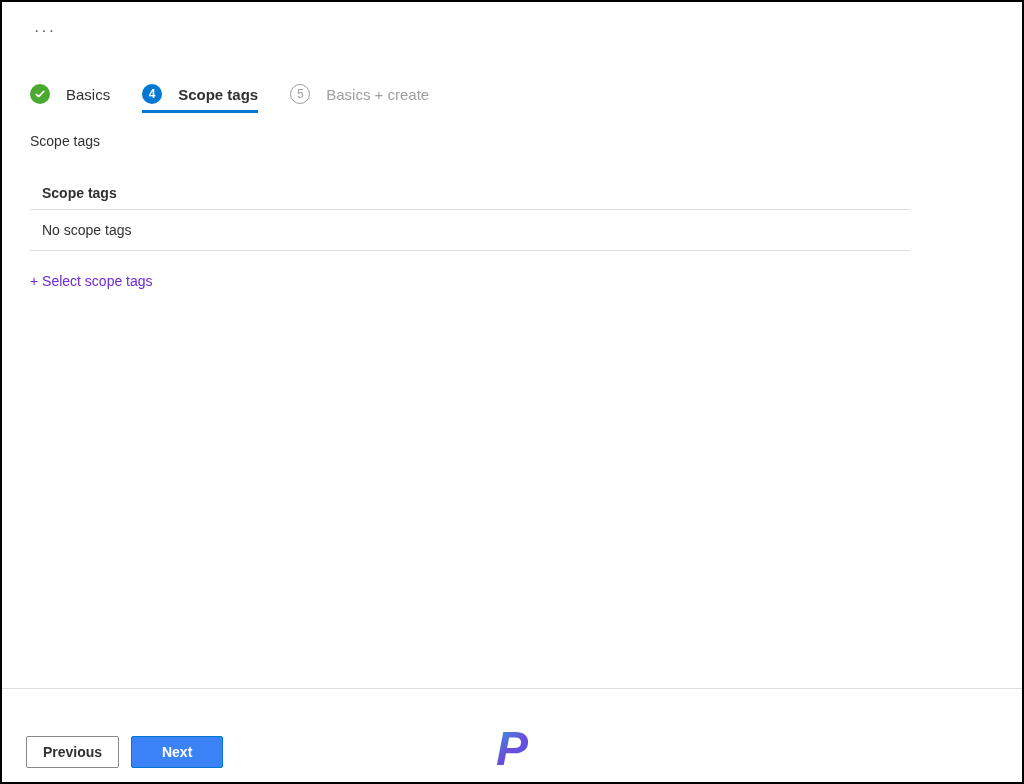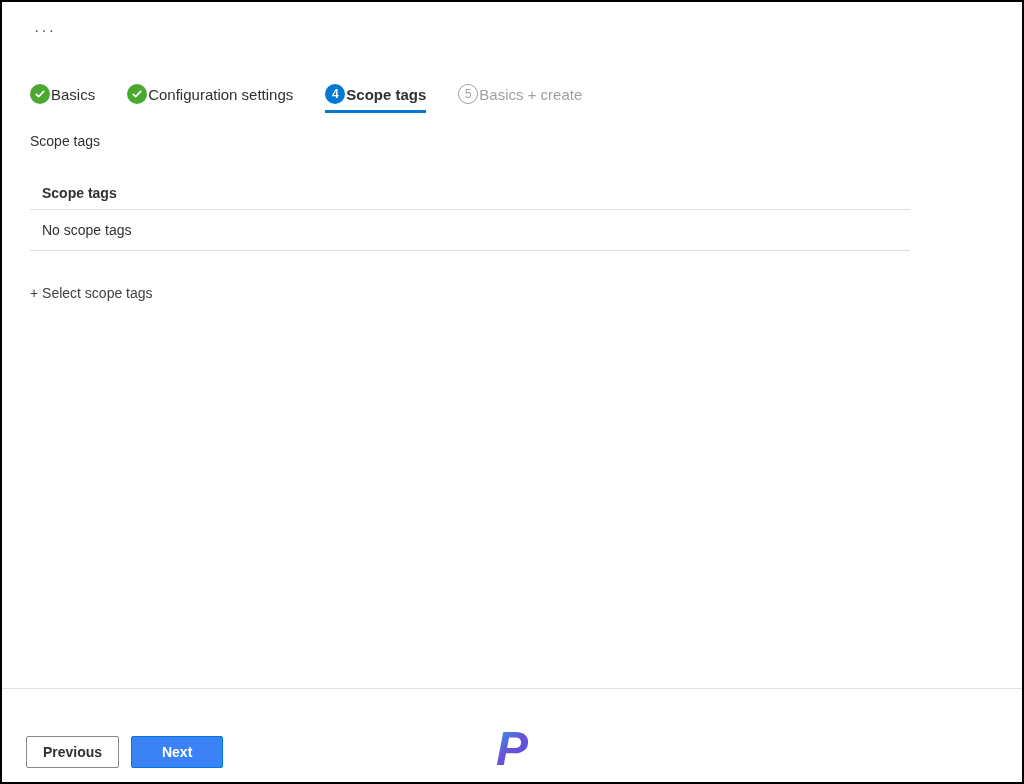--- a/index.html
+++ b/index.html
@@ -42,21 +42,21 @@
   }
   .wizard {
     display: flex;
     align-items: center;
     gap: 32px;
     padding: 34px 28px 0 28px;
   }
   .step {
     display: flex;
     align-items: center;
-    gap: 1px;
+    gap: 16px;
     cursor: pointer;
     padding-bottom: 6px;
     border-bottom: 3px solid transparent;
   }
   .step.active {
     border-bottom: 3px solid #0078d4;
   }
   .step .icon {
     width: 20px;
     height: 20px;
@@ -114,24 +114,24 @@
   .tr-sep {
     height: 1px;
     background: #e1dfdd;
   }
   .td {
     font-size: 14px;
     color: #323130;
     padding: 12px 12px;
   }
   .link-add {
-    color: #404040;
-    font-size: 14px;
-    cursor: pointer;
-    margin-top: 34px;
+    color: #6d28d9;
+    font-size: 14px;
+    cursor: pointer;
+    margin-top: 22px;
     display: inline-block;
   }
   .footer {
     border-top: 1px solid #e1dfdd;
     padding: 14px 24px;
     display: flex;
     align-items: center;
     position: relative;
   }
   .btn {
@@ -185,28 +185,20 @@
 
 <div class="wizard">
   <div class="step">
     <span class="icon done">
       <svg viewBox="0 0 16 16" fill="none">
           <path d="M3 8.5 L6.2 11.5 L13 4.5" stroke="white" stroke-width="2.2" stroke-linecap="round" stroke-linejoin="round"></path>
         </svg>
     </span>
     <span class="step-label">Basics</span>
   </div>
-  <div class="step">
-    <span class="icon done">
-      <svg viewBox="0 0 16 16" fill="none">
-          <path d="M3 8.5 L6.2 11.5 L13 4.5" stroke="white" stroke-width="2.2" stroke-linecap="round" stroke-linejoin="round"></path>
-        </svg>
-    </span>
-    <span class="step-label">Configuration settings</span>
-  </div>
   <div class="step active">
     <span class="icon current">4</span>
     <span class="step-label">Scope tags</span>
   </div>
   <div class="step future">
     <span class="icon future">5</span>
     <span class="step-label">Basics + create</span>
   </div>
 </div>
 

